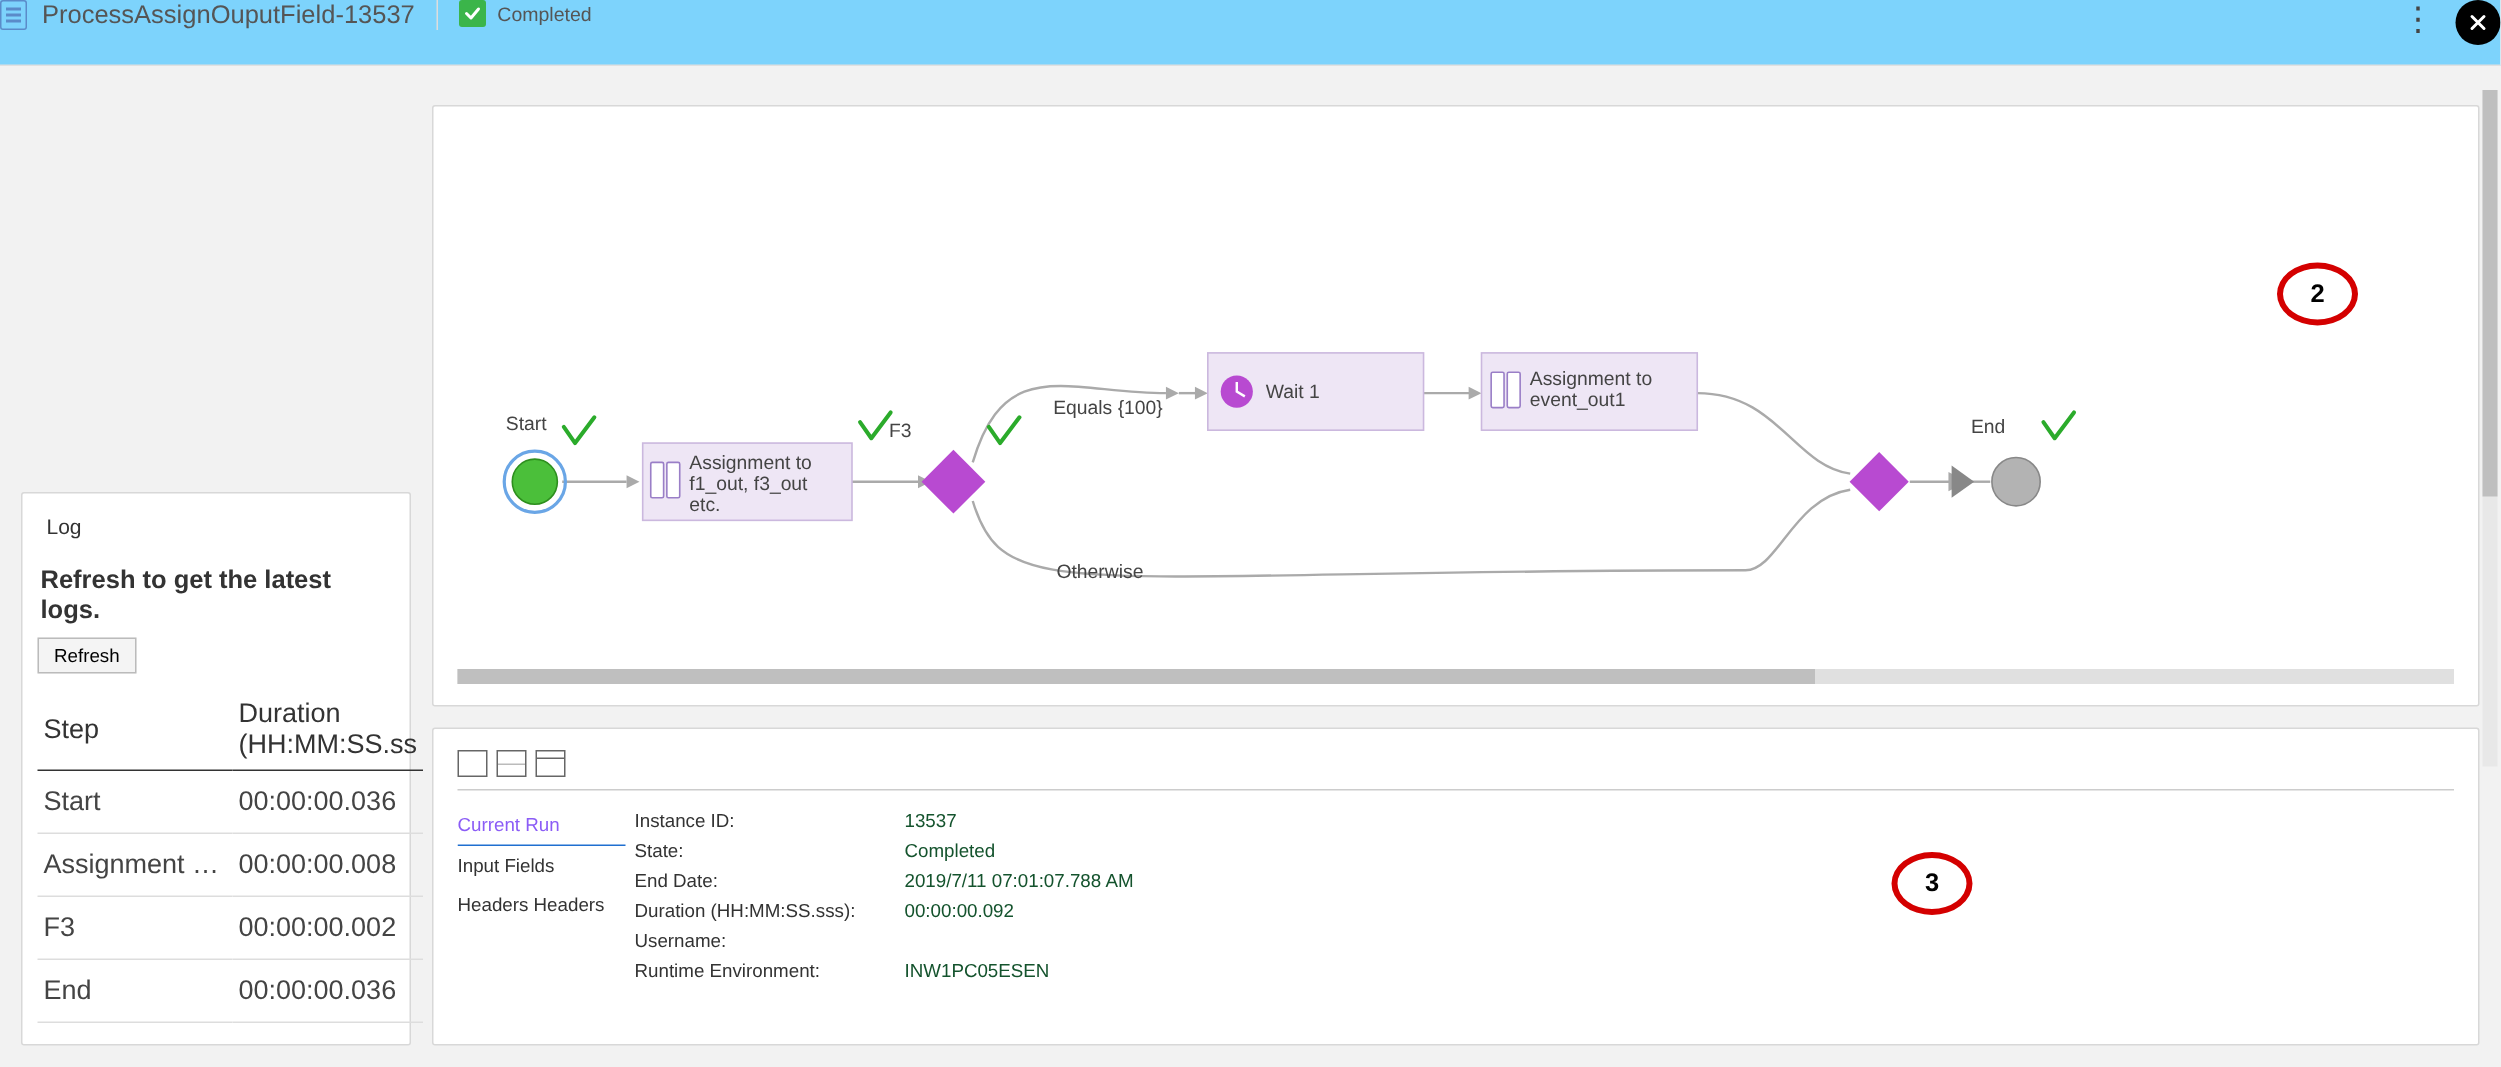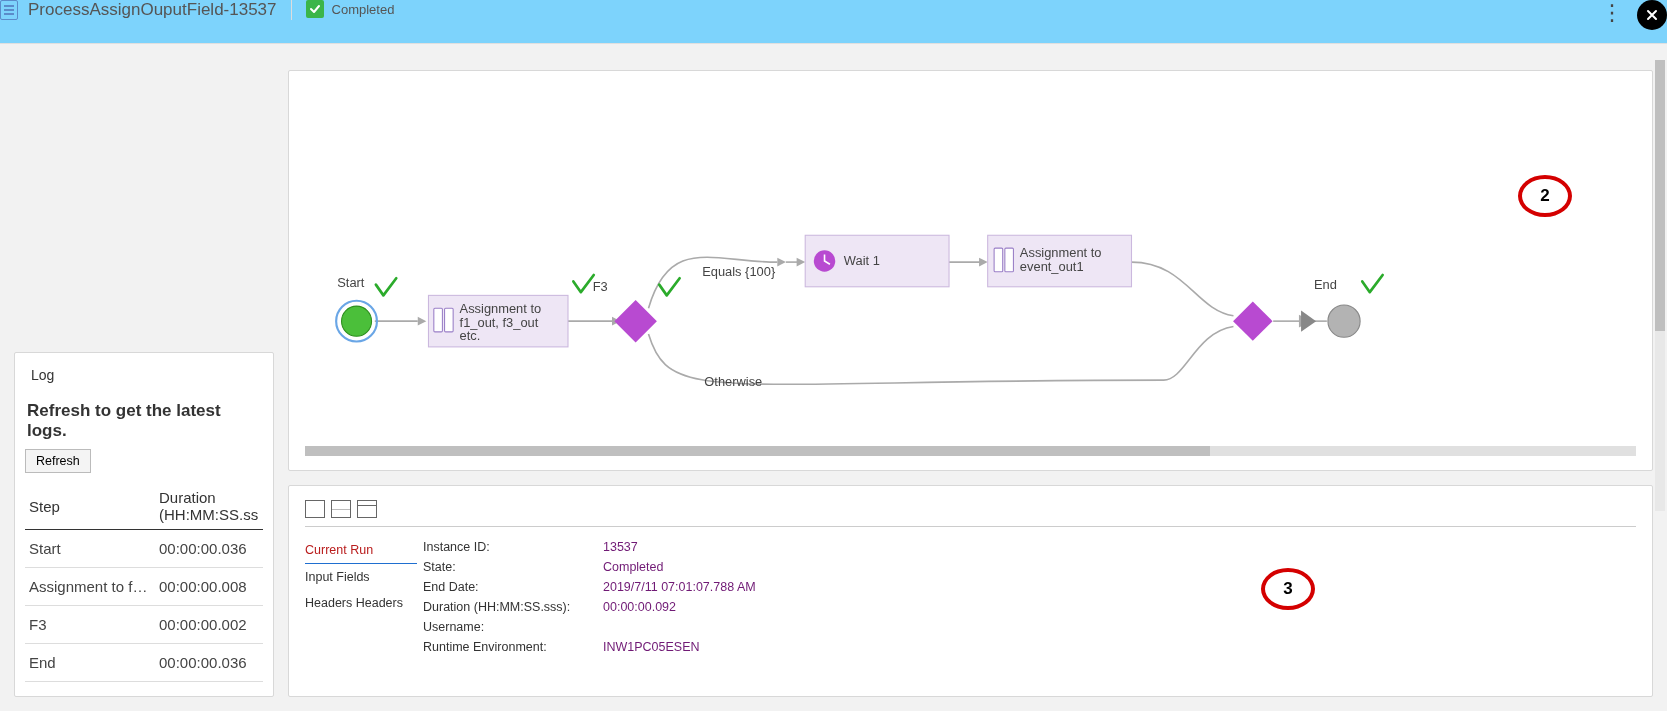--- a/index.html
+++ b/index.html
@@ -71,21 +71,21 @@
   width: 260px;
   padding: 14px 10px;
   position: relative;
 }
 .log-title { font-size: 14px; margin-bottom: 18px; padding-left: 6px; }
 .log-help { font-size: 17px; font-weight: bold; margin-bottom: 8px; padding-left: 2px; }
 .refresh-btn {
   font-size: 12.5px; padding: 4px 10px; background: #f4f4f4;
   border: 1px solid #bbb; cursor: pointer; margin-bottom: 10px;
 }
-.log-table { width: 100%; border-collapse: collapse; font-size: 15px; }
+.log-table { width: 100%; border-collapse: collapse; font-size: 18px; }
 .log-table th {
   text-align: left; font-weight: 400; color: #333;
   padding: 6px 4px; border-bottom: 1px solid #333;
 }
 .log-table td {
   padding: 10px 4px; border-bottom: 1px solid #ddd; color: #444;
 }
 .log-table td:first-child, .log-table th:first-child {
   white-space: nowrap; overflow: hidden; text-overflow: ellipsis; max-width: 130px;
 }
@@ -111,25 +111,25 @@
 .props-header { display: flex; align-items: center; border-bottom: 1px solid #ccc; padding-bottom: 8px; }
 .props-title { font-size: 14px; flex: 1; }
 .layout-icons { display: flex; gap: 6px; }
 .layout-icons .li { width: 20px; height: 18px; border: 1.5px solid #666; position: relative; cursor: pointer; }
 .layout-icons .li.split::after { content:""; position:absolute; top:50%; left:0; right:0; border-top:1.5px solid #bbb; }
 .layout-icons .li.top::after { content:""; position:absolute; top:4px; left:0; right:0; border-top:1.5px solid #666; }
 
 .props-body { flex: 1; display: flex; overflow: hidden; padding-top: 10px;}
 .props-tabs { width: 112px; font-size: 12.5px; }
 .props-tabs .tab { padding: 6px 0; cursor: pointer; font-weight: normal; }
-.props-tabs .tab.active { color: #b91c1c; border-bottom: 1px solid #1f6fd0; font-weight: normal;}
+.props-tabs .tab.active { color: #8b5cf6; border-bottom: 1px solid #1f6fd0; font-weight: normal;}
 .props-kv { flex: 1; font-size: 12.5px; overflow-y: auto; padding-left: 6px;}
 .props-kv .row { display: flex; padding: 3px 0; }
 .props-kv .k { width: 180px; color: #333; }
-.props-kv .v { color: #701a75; }
+.props-kv .v { color: #14532d; }
 
 .callout {
   position: absolute; width: 54px; height: 42px;
   border: 4px solid #d40000; border-radius: 50%;
   display: flex; align-items: center; justify-content: center;
   font-weight: bold; font-size: 17px; color: #000;
   pointer-events: none; z-index: 50;
 }
 #callout-1 { left: 96px; top: 440px; }
 #callout-2 { left: 1213px; top: 90px; }

